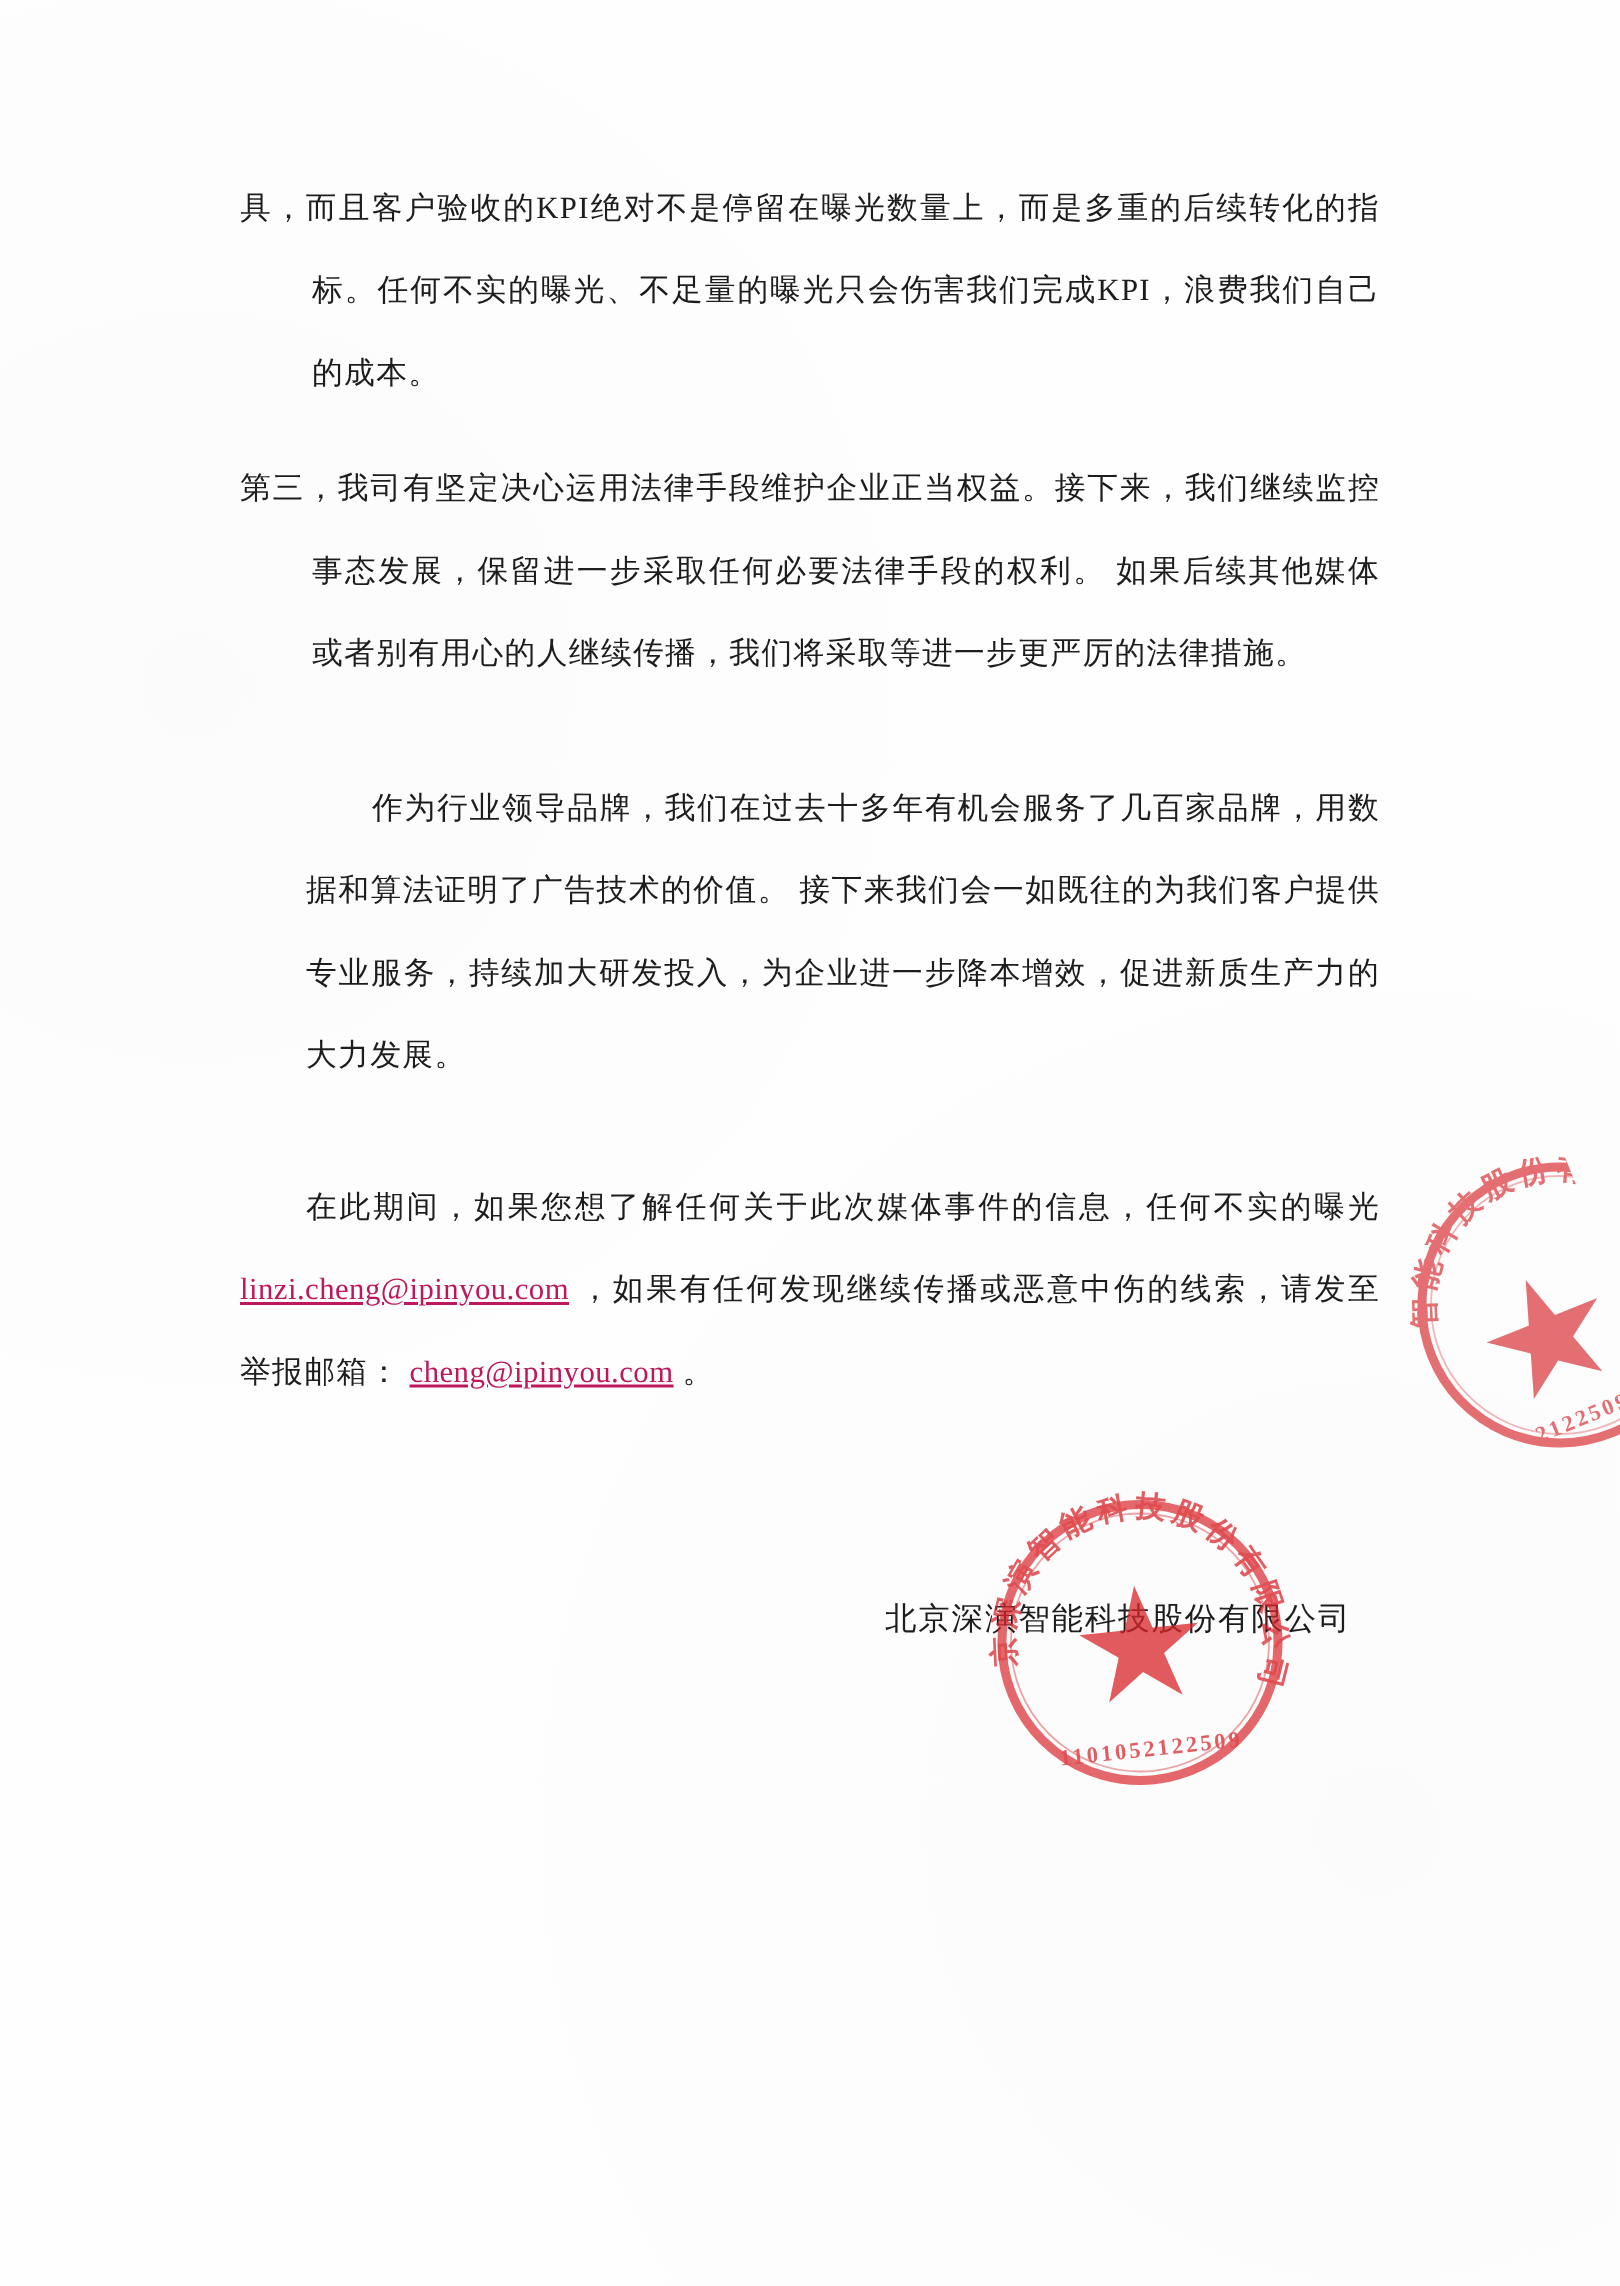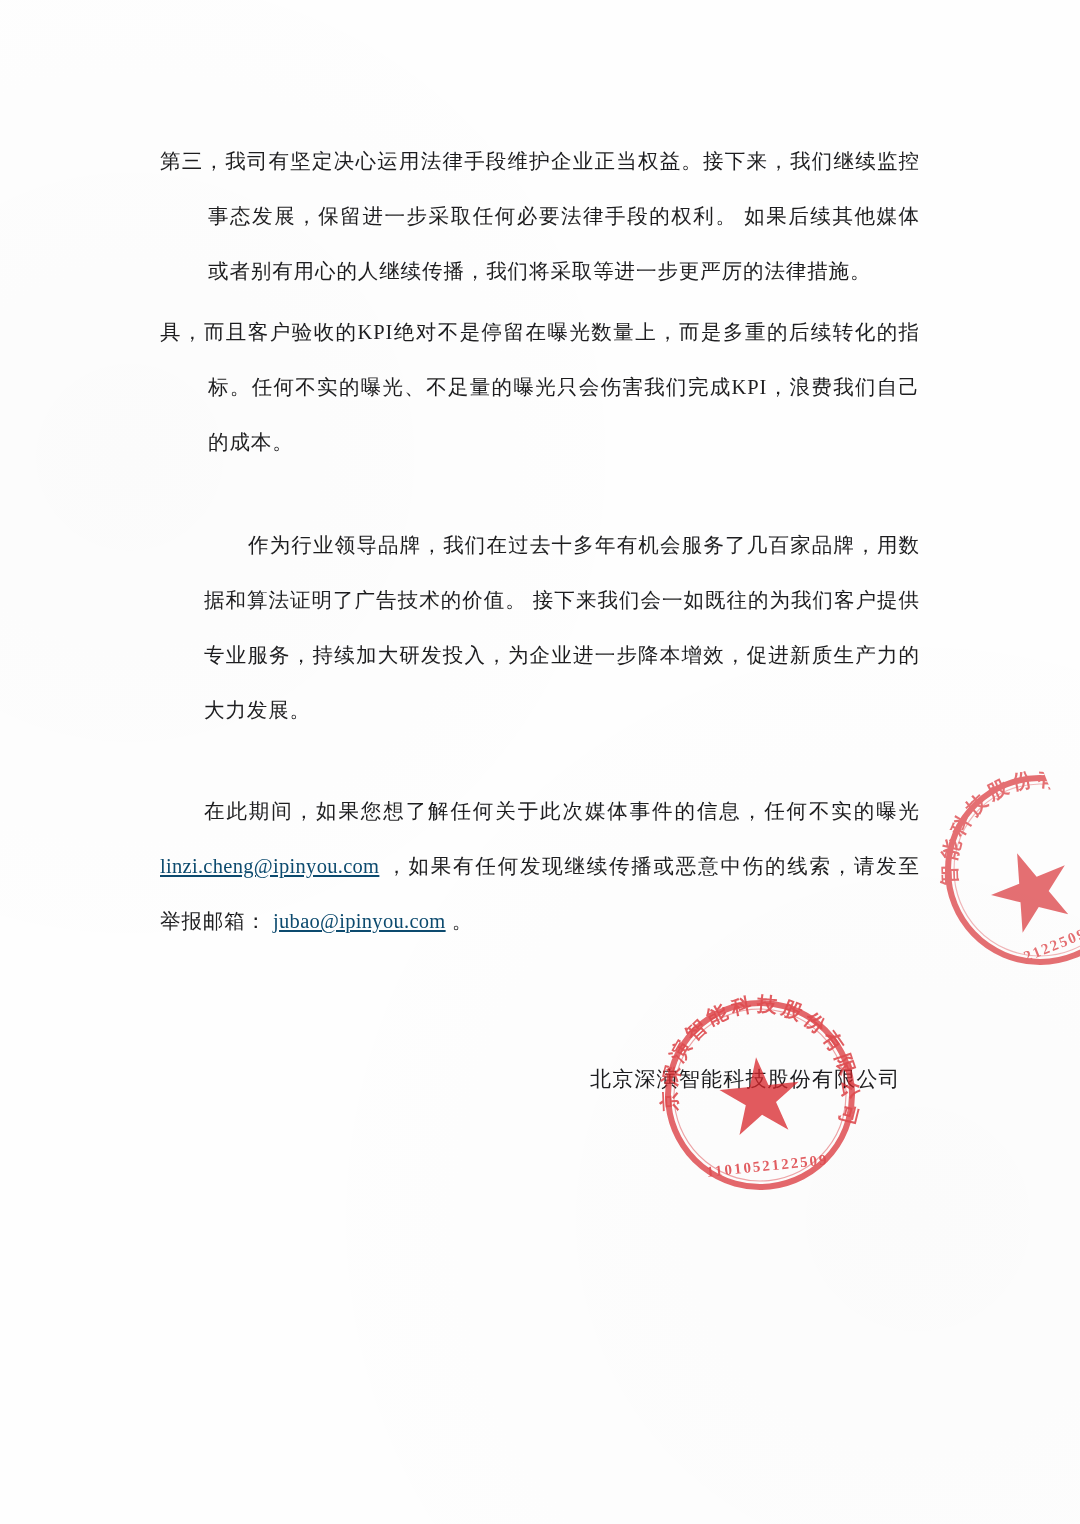--- a/index.html
+++ b/index.html
@@ -48,21 +48,21 @@
   .para.indent-first {
     text-indent: 44px;
   }
 
   .block-1 { margin-top: 0; }
   .block-2 { margin-top: 22px; }
   .block-3 { margin-top: 48px; margin-left: 44px; }
   .block-4 { margin-top: 46px; }
 
   .mail-link {
-    color: #0c4a6e;
+    color: #be185d;
     letter-spacing: 0.3px;
   }
 
   .sign {
     position: absolute;
     left: 590px;
     top: 1065px;
     font-size: 21px;
     letter-spacing: 1.2px;
     color: #1d1d1f;
@@ -108,31 +108,31 @@
   }
 </style>
 </head>
 <body>
 
 <div class="page">
   <div class="faint-noise"></div>
 
   <div class="content">
 
+    <p class="para indent-hang block-1">具，而且客户验收的KPI绝对不是停留在曝光数量上，而是多重的后续转化的指标。任何不实的曝光、不足量的曝光只会伤害我们完成KPI，浪费我们自己的成本。</p>
+
     <p class="para indent-hang block-2">第三，我司有坚定决心运用法律手段维护企业正当权益。接下来，我们继续监控事态发展，保留进一步采取任何必要法律手段的权利。 如果后续其他媒体或者别有用心的人继续传播，我们将采取等进一步更严厉的法律措施。</p>
-
-    <p class="para indent-hang block-1">具，而且客户验收的KPI绝对不是停留在曝光数量上，而是多重的后续转化的指标。任何不实的曝光、不足量的曝光只会伤害我们完成KPI，浪费我们自己的成本。</p>
 
     <p class="para indent-first block-3">作为行业领导品牌，我们在过去十多年有机会服务了几百家品牌，用数据和算法证明了广告技术的价值。 接下来我们会一如既往的为我们客户提供专业服务，持续加大研发投入，为企业进一步降本增效，促进新质生产力的大力发展。</p>
 
     <p class="para indent-first block-4">
       <span>在此期间，如果您想了解任何关于此次媒体事件的信息，任何不实的曝光</span>
       <a class="mail-link" href="#">linzi.cheng@ipinyou.com</a>
       <span>，如果有任何发现继续传播或恶意中伤的线索，请发至举报邮箱：</span>
-      <a class="mail-link" href="#">jubao@ipinyou.com</a>
+      <a class="mail-link" href="#">cheng@ipinyou.com</a>
       <span>。</span>
     </p>
   </div>
 
   <div class="sign">北京深演智能科技股份有限公司</div>
 
   <div class="seal seal-main">
     <svg viewBox="0 0 220 220" width="220" height="220" aria-hidden="true">
       <defs>
         <path id="ringPathMain" d="M 110,110 m -84,0 a 84,84 0 1,1 168,0 a 84,84 0 1,1 -168,0"></path>

